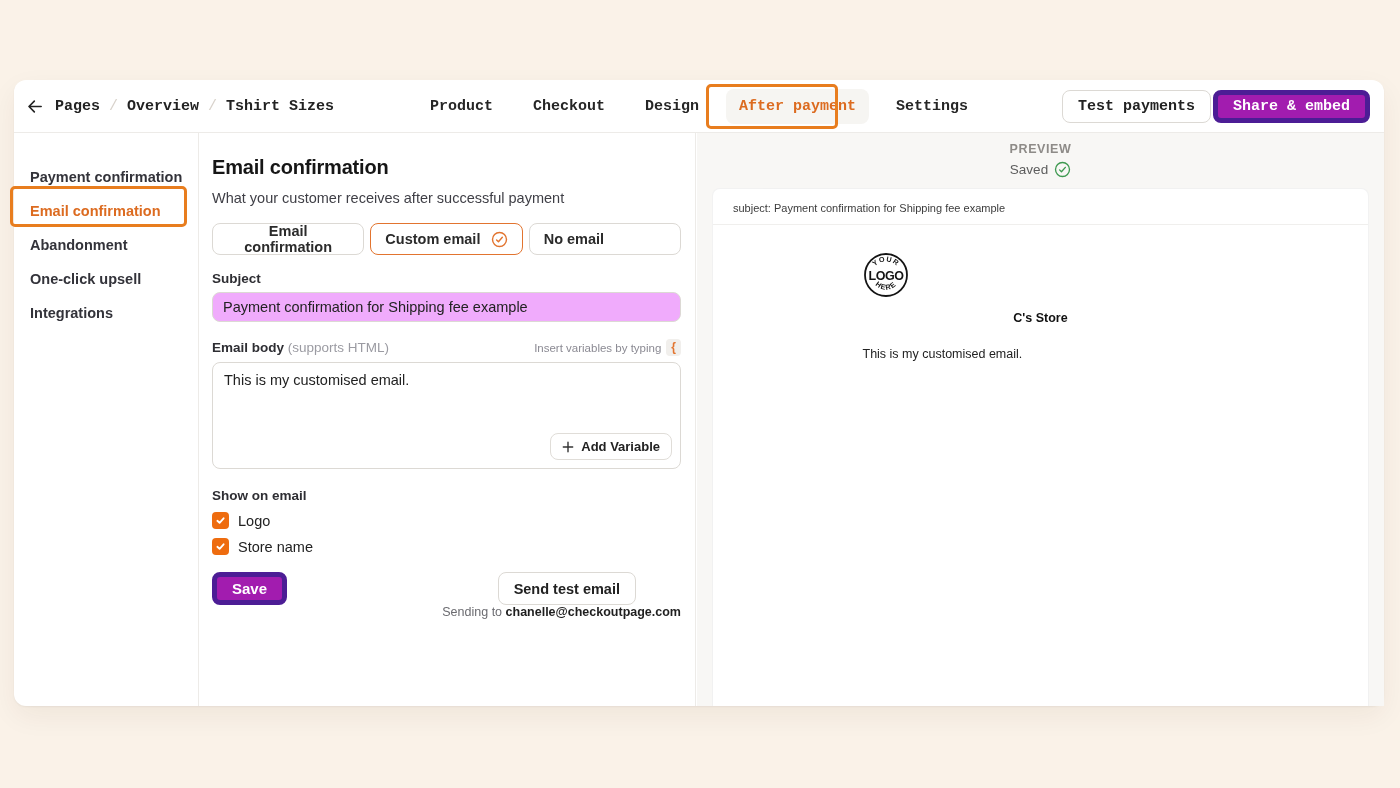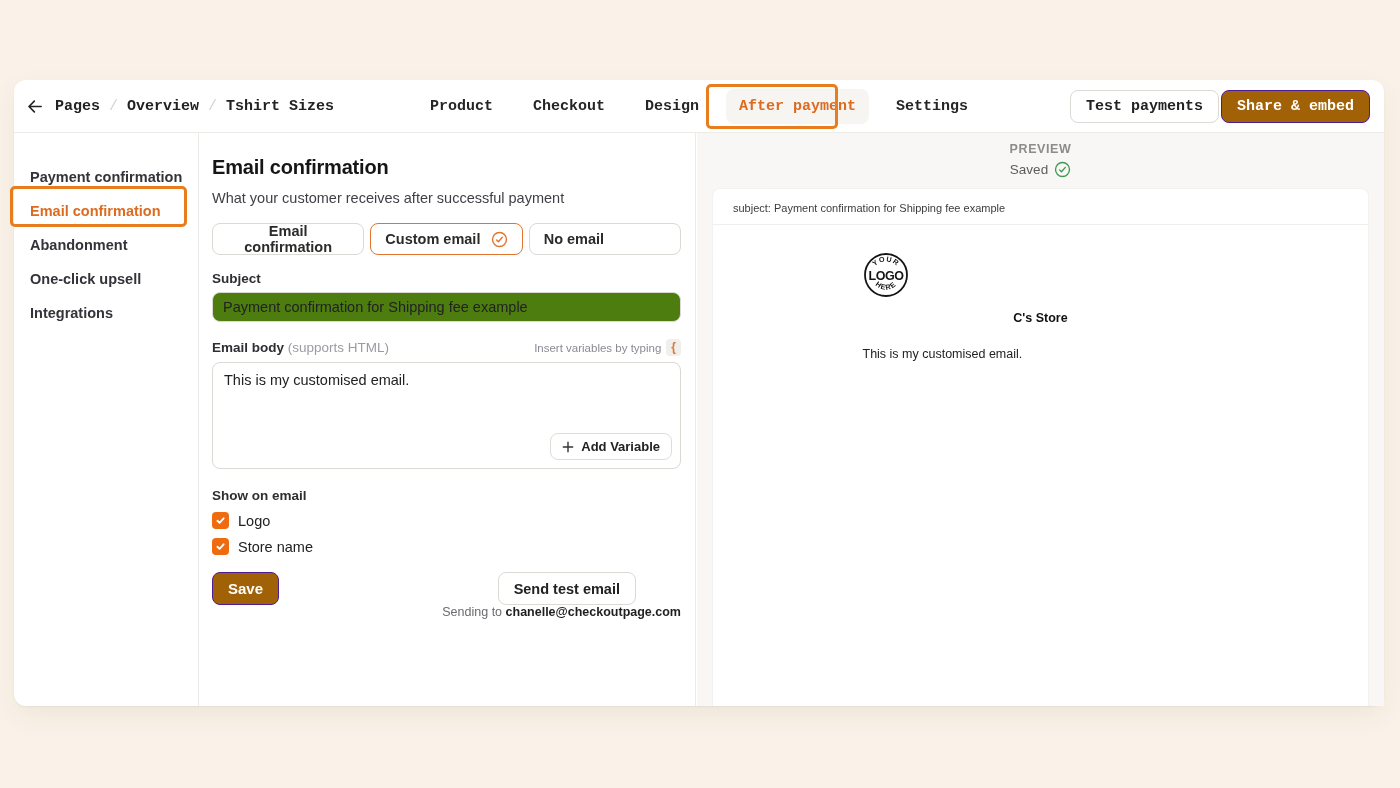--- a/index.html
+++ b/index.html
@@ -24,39 +24,39 @@
   }
   .breadcrumb { display:flex; align-items:center; gap:9px; padding-left:9px; font-size:15px; font-weight:600; color:#222; }
   .breadcrumb .sep { color:#D8D2CB; font-weight:400; }
   .back-btn { display:flex; align-items:center; cursor:pointer; padding:2px; }
   .tabs { position:absolute; left:50%; top:0; height:53px; transform:translateX(-50%); display:flex; align-items:center; gap:14px; }
   .tab { font-size:15px; font-weight:600; color:#262626; padding:9px 13px; border-radius:8px; white-space:nowrap; cursor:pointer; }
   .tab.active { background:#F6F5F2; color:#DC6B20; }
   .topbar-actions { position:absolute; right:14px; top:0; height:53px; display:flex; align-items:center; gap:2px; }
   .btn { font-family:inherit; font-size:15px; font-weight:600; border-radius:8px; height:33px; padding:0 15px; cursor:pointer; }
   .btn-outline { background:#fff; border:1px solid #DCD9D4; color:#222; }
-  .btn-orange { background:#a16207; border:1px solid #4c1d95; color:#fff; }
+  .btn-orange { background:#a21caf; border:5px solid #4c1d95; color:#fff; }
   
   .sidebar { position:absolute; left:0; top:53px; bottom:0; width:185px; border-right:1px solid #EDEBE8; padding-top:27px; }
   .side-item { padding:9px 16px; font-size:14.5px; font-weight:600; color:#33333a; cursor:pointer; white-space:nowrap; }
   .side-item.active { color:#DC6B20; }
   
   .main { position:absolute; left:185px; top:53px; bottom:0; width:497px; border-right:1px solid #EDEBE8; background:#fff; padding:23px 14px 0 13px; }
   .main h1 { font-size:20px; font-weight:700; color:#161616; letter-spacing:-.2px; }
   .main .subtitle { margin-top:11px; font-size:14.5px; color:#3F3F46; }
   .mode-row { margin-top:17px; display:flex; gap:6px; }
   .mode-btn {
     flex:1; height:32px; background:#fff; border:1px solid #DCD9D4; border-radius:8px;
     display:flex; align-items:center; padding:0 14px; font-size:14.5px; font-weight:600; color:#2b2b2b; cursor:pointer;
   }
   .mode-btn.selected { border:1.6px solid #E2742F; justify-content:space-between; }
   .field-label { margin-top:16px; font-size:13.5px; font-weight:600; color:#2e2e33; }
   .text-input {
     margin-top:6px; width:469px; height:30px; border:1px solid #DCD9D4; border-radius:8px;
-    padding:0 10px; font-family:inherit; font-size:14.5px; color:#222; background:#4d7c0f;
+    padding:0 10px; font-family:inherit; font-size:14.5px; color:#222; background:#f0abfc;
   }
   .body-label-row { margin-top:17px; width:469px; display:flex; align-items:center; justify-content:space-between; }
   .label-hint { font-weight:400; color:#9b9ba2; }
   .insert-hint { font-size:11.5px; color:#8B8A93; display:flex; align-items:center; gap:5px; }
   .brace-badge { background:#F1EFEC; border-radius:4px; padding:1px 5px 2px; color:#E2742F; font-size:12px; font-weight:600; }
   .textarea {
     position:relative; margin-top:6px; width:469px; height:107px;
     border:1px solid #DCD9D4; border-radius:8px; padding:9px 11px; font-size:14.5px; color:#222; background:#fff;
   }
   .add-var-btn {

